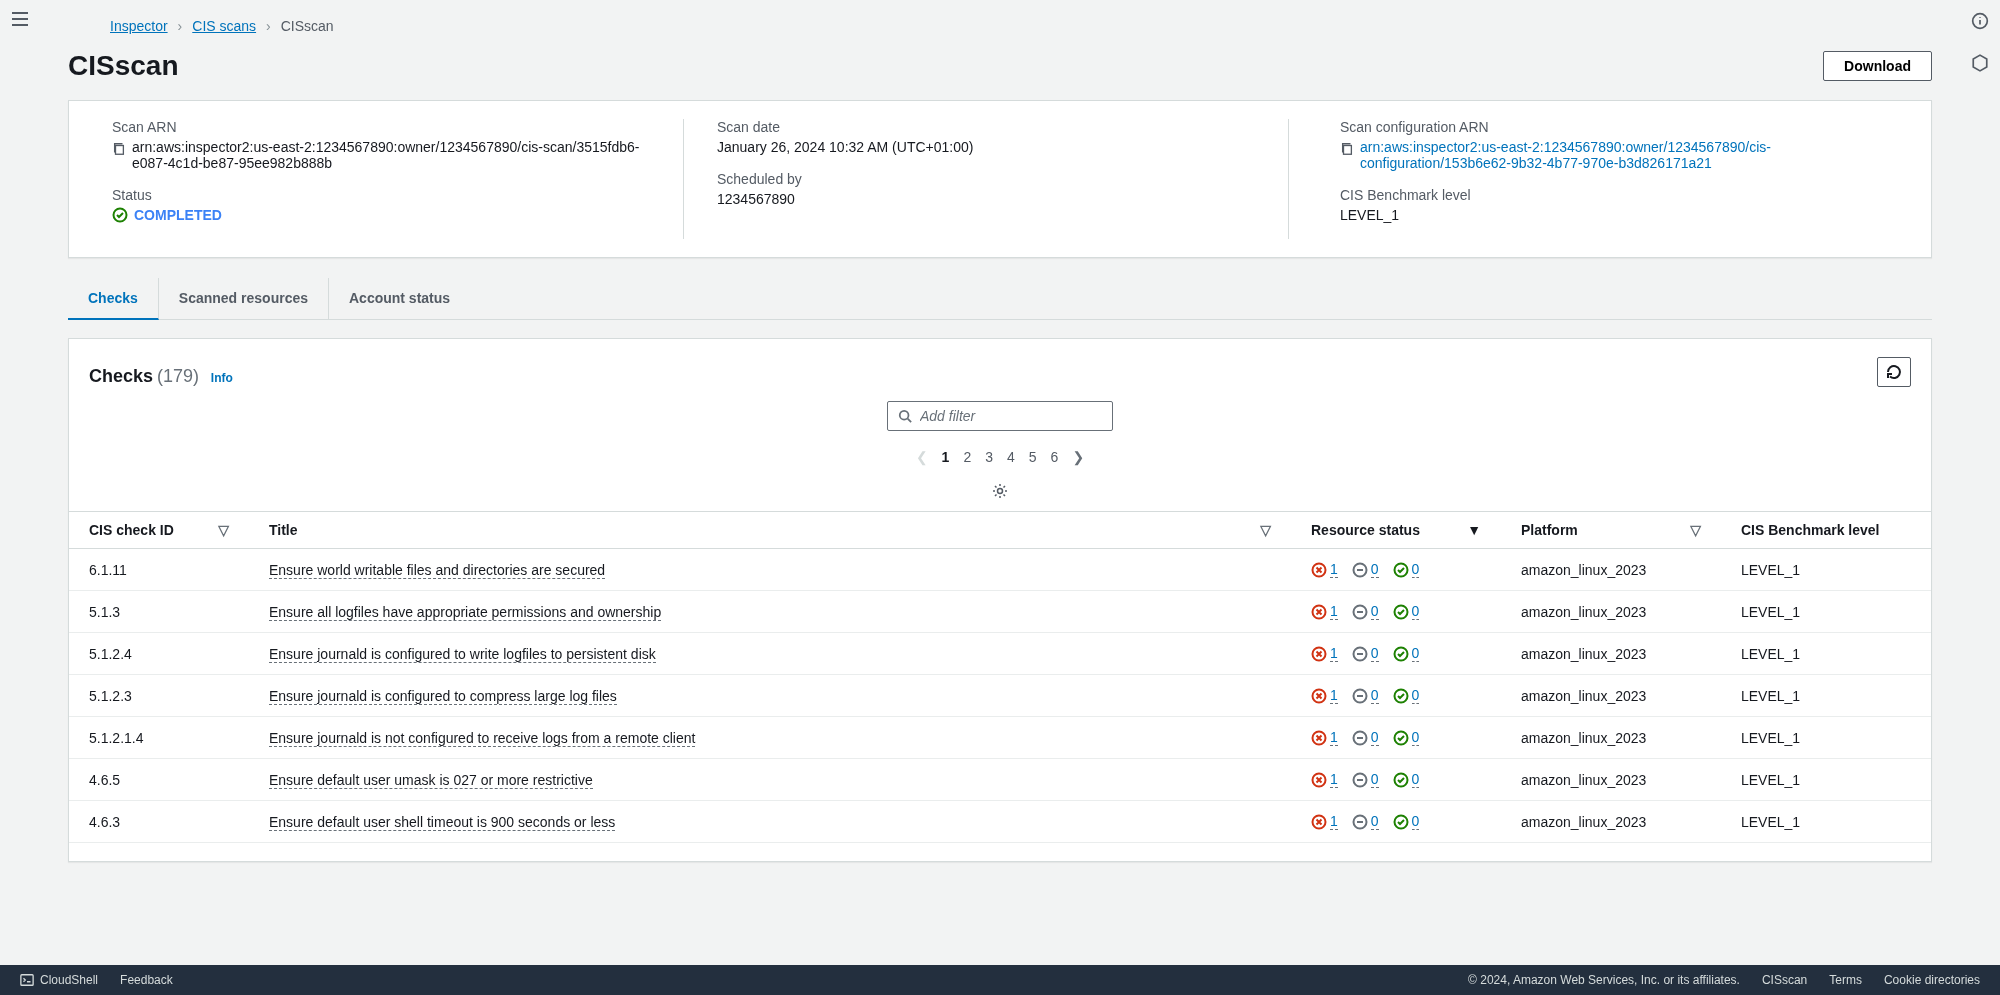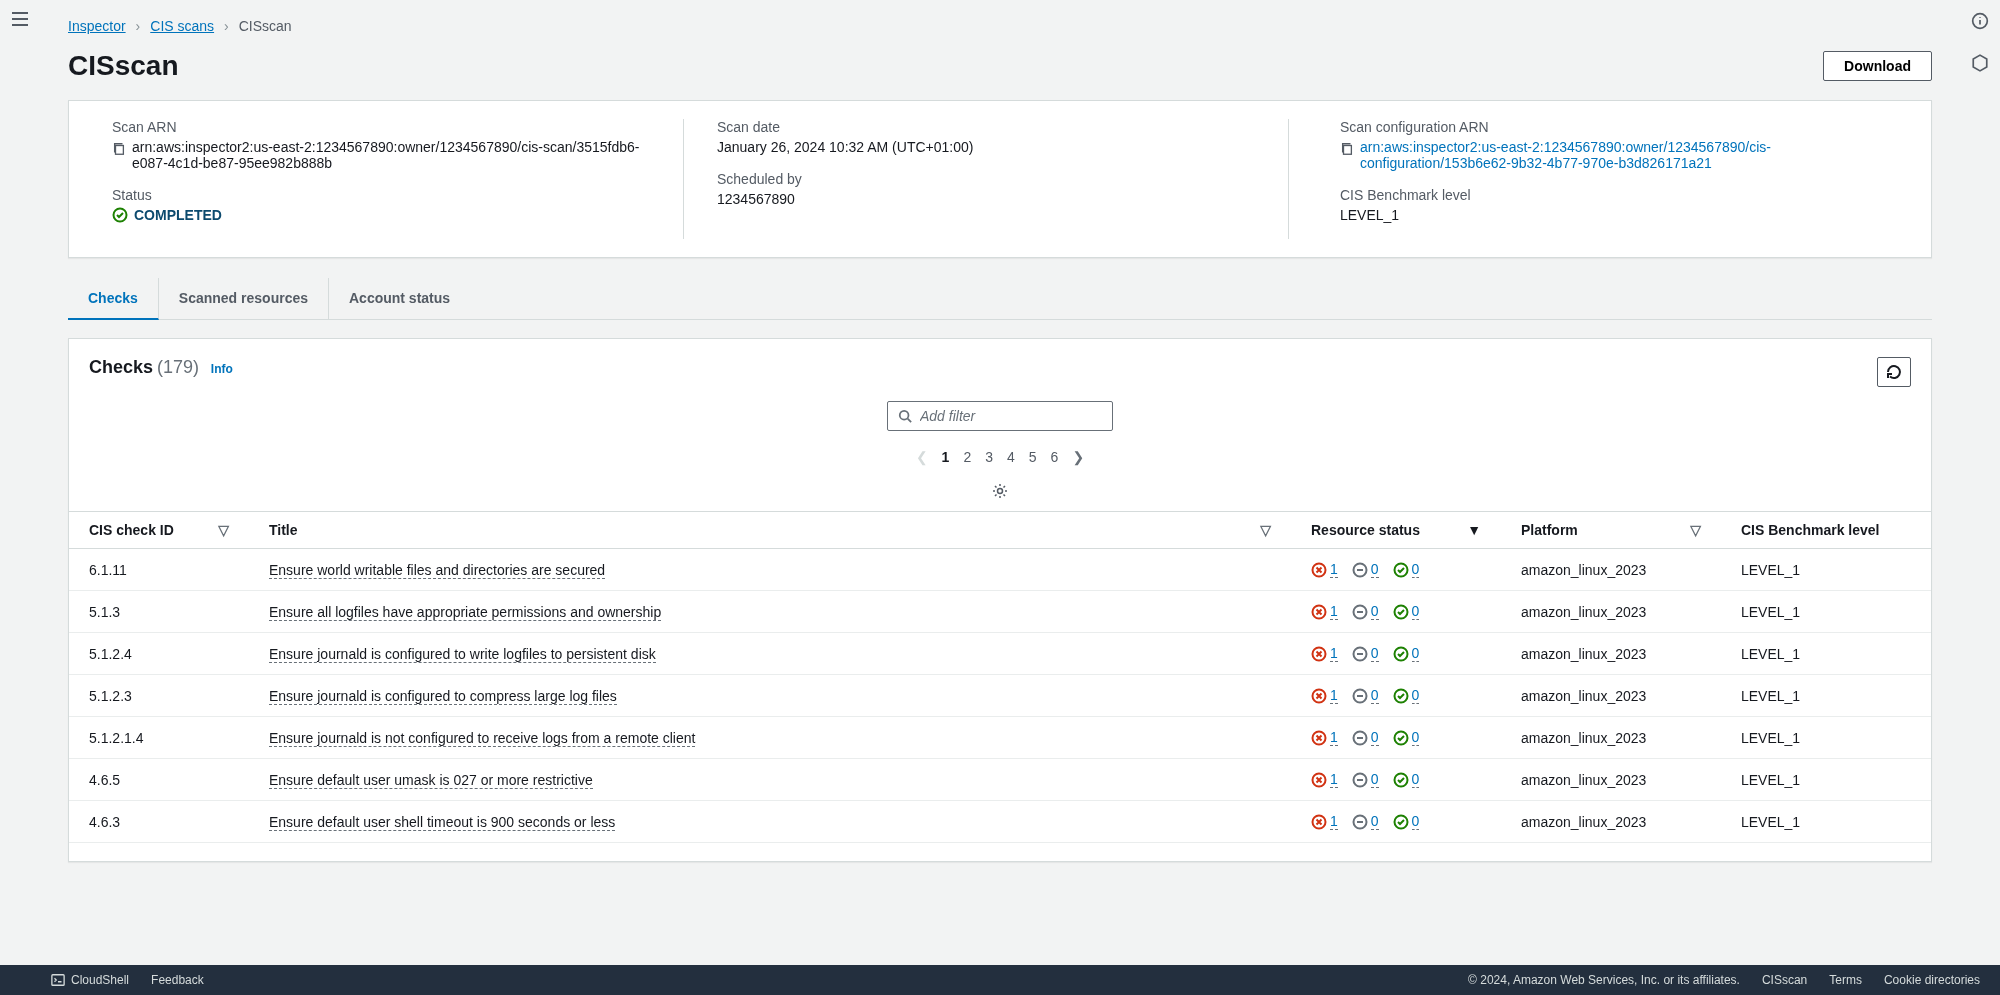--- a/index.html
+++ b/index.html
@@ -18,21 +18,21 @@
 .hamburger { cursor: pointer; display: flex; flex-direction: column; gap: 4px; }
 .hamburger span { display: block; width: 16px; height: 2px; background: #545b64; }
 
 .right-rail {
   width: 40px; background: #f2f3f3; display: flex; flex-direction: column;
   align-items: center; padding-top: 12px; gap: 24px;
 }
 .rail-icon { width: 18px; height: 18px; color: #545b64; cursor: pointer; }
 
 .main { flex: 1; overflow: auto; padding: 0 28px 80px; }
-.breadcrumb { padding: 18px 0 8px; font-size: 14px; display:flex; align-items:flex-start; gap:10px; }
+.breadcrumb { padding: 18px 0 8px; font-size: 14px; display:flex; align-items:flex-start; gap:10px;margin-left:42px; }
 .breadcrumb a { color: #0073bb; text-decoration: underline; cursor: pointer; }
 .breadcrumb .current { color: #545b64; }
 .chev { color: #879196; }
 
 .page-head { display: flex; justify-content: space-between; align-items: center; padding: 8px 0 18px; }
 .page-head h1 { font-size: 28px; font-weight: 700; }
 .btn {
   background: #fff; border: 1px solid #545b64; border-radius: 2px;
   padding: 6px 20px; font-weight: 700; cursor: pointer; font-size: 14px;
 }
@@ -43,30 +43,30 @@
 .summary { display: flex; padding: 18px 20px; }
 .summary .col { padding-right: 28px; }
 .summary .col:nth-child(1){flex:1;}
 .summary .col:nth-child(2){flex:1; border-left:1px solid #d5dbdb; padding-left:10px;}
 .summary .col:nth-child(3){flex:1; border-left:1px solid #d5dbdb; padding-left:28px;}
 .label { color: #545b64; font-size: 14px; margin-bottom: 4px; }
 .value { font-size: 14px; color:#16191f; }
 .copy-line { display: flex; align-items: flex-start; gap: 6px; }
 .copy-icon { flex-shrink: 0; width: 14px; height: 14px; margin-top:3px; cursor: pointer; }
 .link { color:#0073bb; cursor:pointer; }
-.status-complete { color:#0c4a6e; font-weight:600; display:flex; align-items:center; gap:6px; margin-top:4px;}
+.status-complete { color:#3b82f6; font-weight:600; display:flex; align-items:center; gap:6px; margin-top:4px;}
 .block { margin-bottom: 16px; margin-left: 23px; }
 
 .tabs { display:flex; border-bottom:1px solid #d5dbdb; margin-top: 20px; }
 .tab { padding: 12px 20px; cursor:pointer; color:#545b64; border-right:1px solid #d5dbdb; font-weight:700; font-size:14px;}
 .tab:last-child{border-right:none;}
 .tab.active { color:#0073bb; border-bottom:2px solid #0073bb; margin-bottom:-1px; }
 
 .table-card { margin-top: 18px; padding: 18px 0; }
-.tc-header { display:flex; justify-content:space-between; align-items:flex-start; padding: 0 20px 14px; }
+.tc-header { display:flex; justify-content:space-between; align-items:flex-end; padding: 0 20px 14px; }
 .tc-title { font-size:18px; font-weight:700; }
 .tc-count { color:#687078; font-weight:400; }
 .info-link { color:#0073bb; font-size:12px; font-weight:700; margin-left:8px; cursor:pointer;}
 .refresh-btn { background:#fff; border:1px solid #545b64; border-radius:2px; width:34px; height:30px; display:flex; align-items:center; justify-content:center; cursor:pointer;}
 
 .toolbar { display:flex; align-items:center; gap:18px; padding: 0 20px 12px; flex-direction: column; }
 .filter {
   flex:1; display:flex; align-items:center; border:1px solid #687078;
   border-radius:2px; padding:6px 10px; height:32px;
 }
@@ -89,21 +89,21 @@
 .rs-fail { color:#d13212; }
 .rs-na   { color:#687078; }
 .rs-pass { color:#1d8102; }
 .rs-num { color:#0073bb; border-bottom:1px dashed #687078; cursor:pointer; font-weight:400;}
 
 .footer {
   position:fixed; bottom:0; left:0; right:0; height:30px;
   background:#232f3e; color:#d5dbdb; display:flex; align-items:center;
   justify-content:space-between; padding:0 20px; font-size:12px;
 }
-.footer .left, .footer .right { display:flex; gap:22px; align-items:center;margin-left:31px; }
+.footer .left, .footer .right { display:flex; gap:22px; align-items:center; }
 .footer a { color:#d5dbdb; cursor:pointer; }
 .footer .cloudshell { display:flex; align-items:center; gap:6px;}
 
 svg { display:block; }
 </style>
 </head>
 <body>
 
 <div class="app">
   <div class="left-rail">

